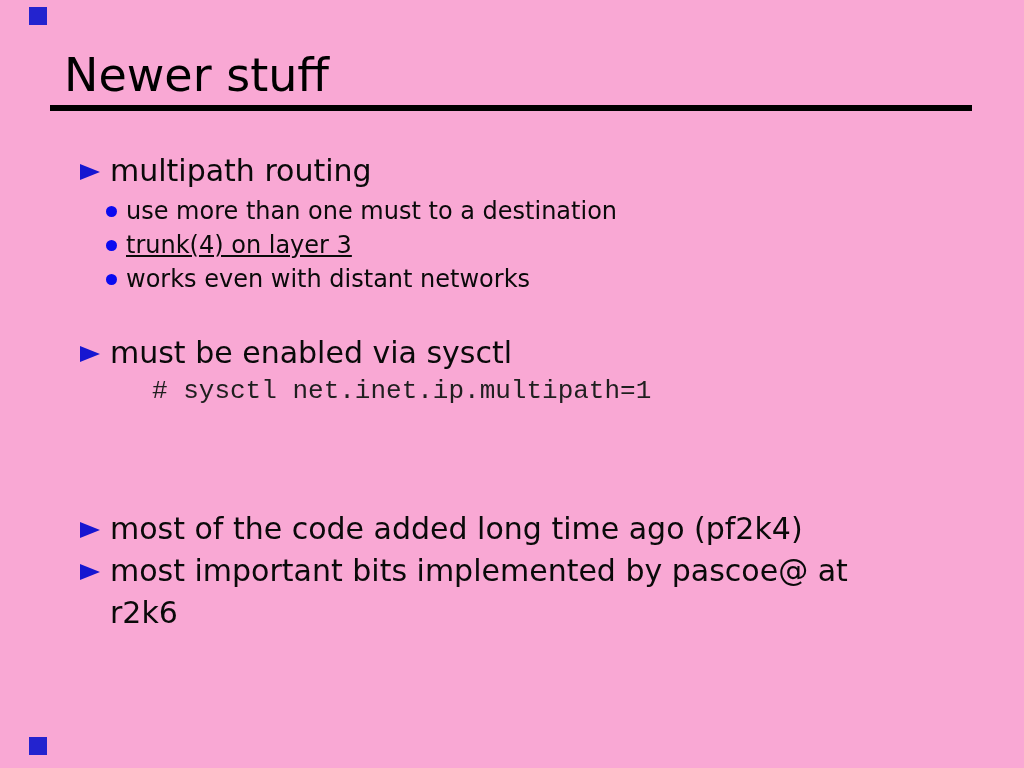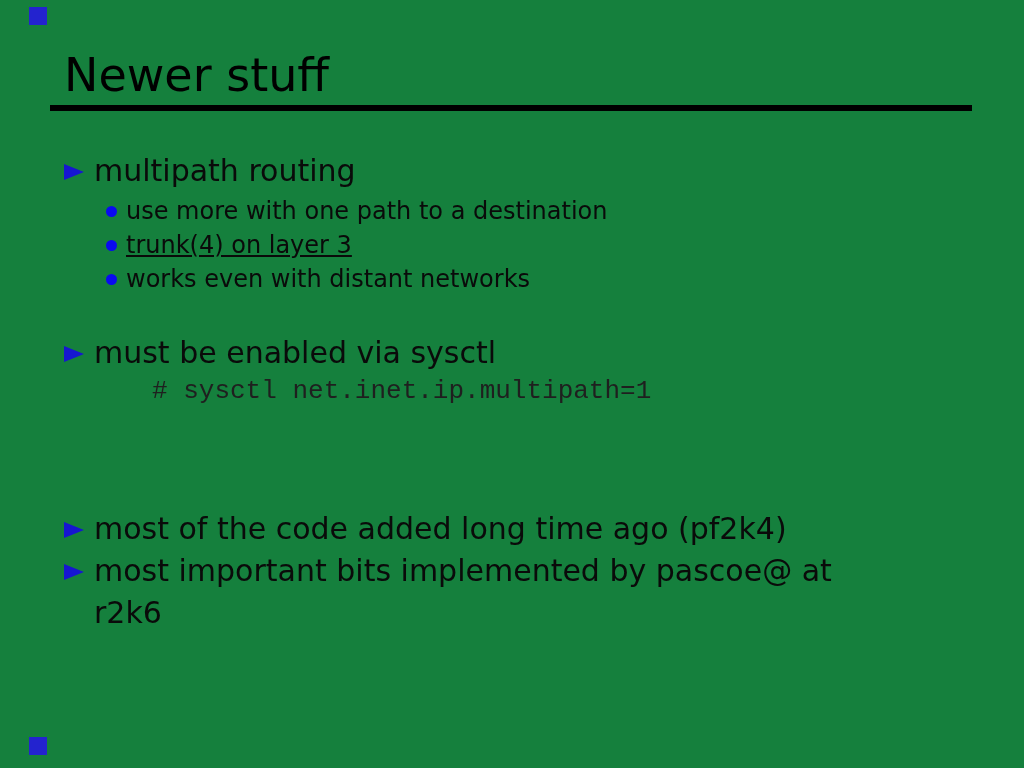--- a/index.html
+++ b/index.html
@@ -4,21 +4,21 @@
 <style>
   html, body {
     margin: 0;
     padding: 0;
     background: #ffffff;
   }
   .slide {
     position: relative;
     width: 1024px;
     height: 768px;
-    background: #15803d;
+    background: #f9a8d4;
     overflow: hidden;
     font-family: "DejaVu Sans", "Liberation Sans", sans-serif;
     color: #0a0a0a;
   }
 
   
   .corner {
     position: absolute;
     left: 29px;
     width: 18px;
@@ -48,21 +48,21 @@
     height: 6px;
     background: #000000;
   }
 
   
   .row {
     position: absolute;
     white-space: nowrap;
   }
   .lvl1 {
-    left: 94px;
+    left: 110px;
     font-size: 30px;
     line-height: 34px;
   }
   .lvl2 {
     left: 126px;
     font-size: 24px;
     line-height: 30px;
   }
   .code {
     left: 152px;
@@ -114,21 +114,21 @@
   <h1 class="title">Newer stuff</h1>
   <div class="rule"></div>
 
   <div class="row lvl1" id="r-b1">
     <span class="tri"></span>
     <span>multipath routing</span>
   </div>
 
   <div class="row lvl2" id="r-s1">
     <span class="dot"></span>
-    <span>use more with one path to a destination</span>
+    <span>use more than one must to a destination</span>
   </div>
 
   <div class="row lvl2" id="r-s2">
     <span class="dot"></span>
     <span>trunk(4) on layer 3</span>
   </div>
 
   <div class="row lvl1" id="r-b2">
     <span class="tri"></span>
     <span>must be enabled via sysctl</span>

